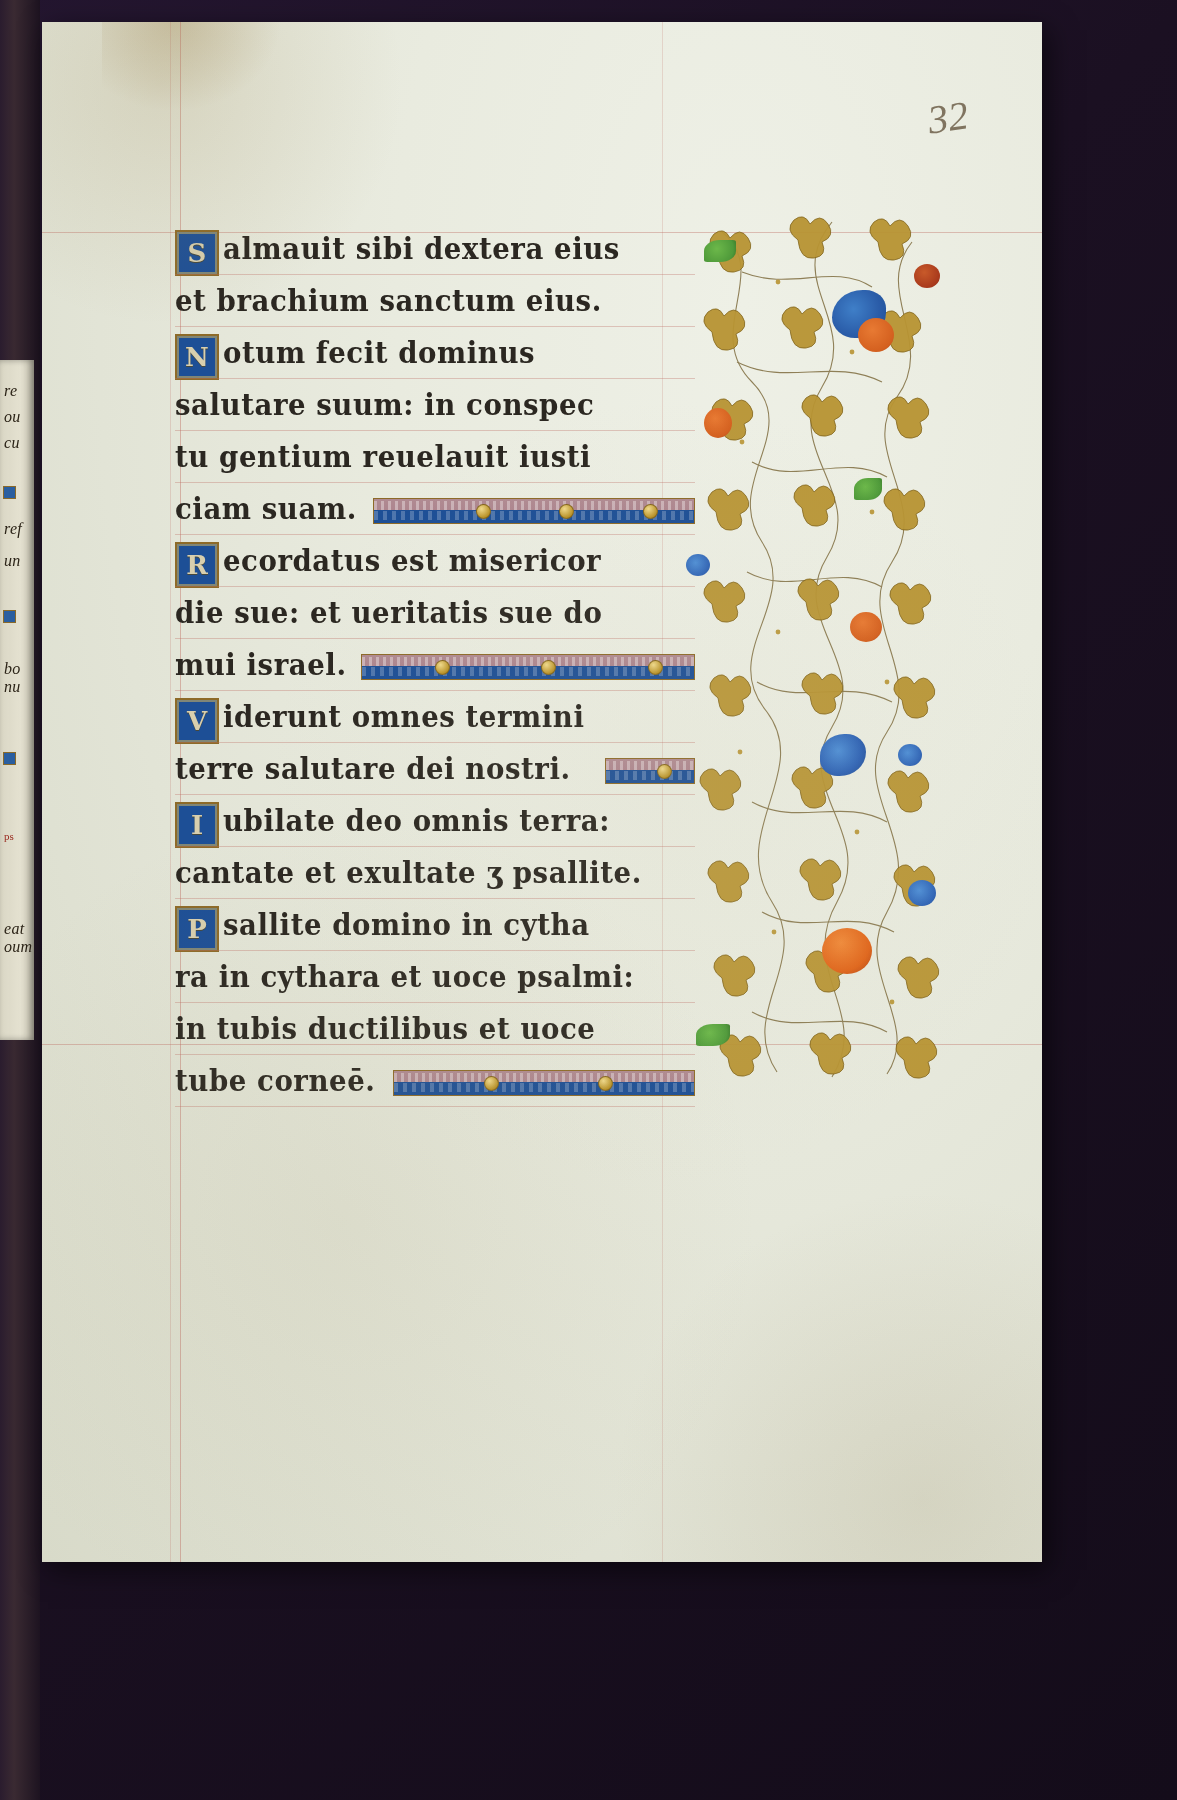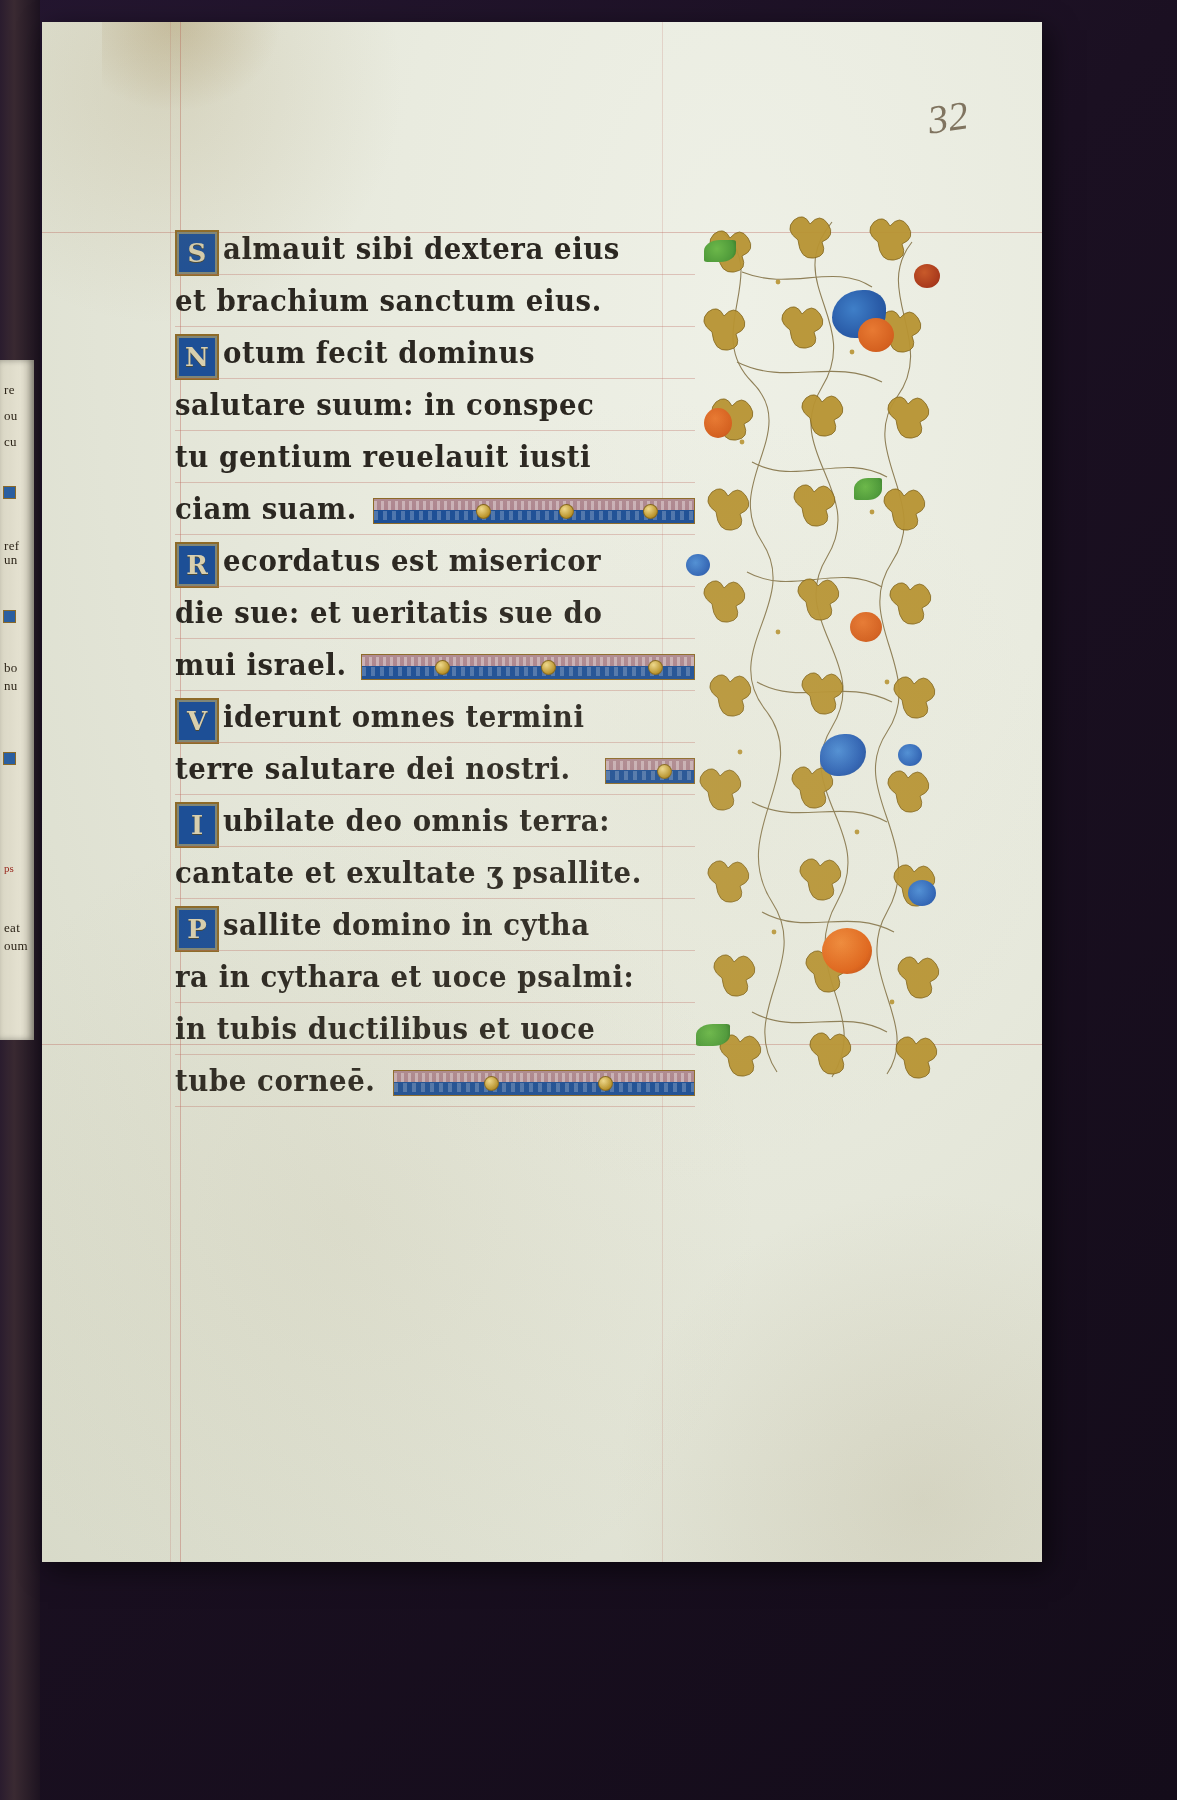--- a/index.html
+++ b/index.html
@@ -33,38 +33,38 @@
     position: absolute;
     left: 0; top: 360px;
     width: 34px; height: 680px;
     background: linear-gradient(90deg, #d9d6c4 0%, #e6e3d2 60%, #cfcbb8 100%);
     overflow: hidden;
     box-shadow: inset -3px 0 6px rgba(0,0,0,0.35);
   }
   .facing-line {
     position: absolute;
     left: 4px;
-    font-size: 13px;
+    font-size: 16px;
     color: #2c2418;
     font-family: "Liberation Serif", serif;
     letter-spacing: 0.3px;
+    font-style: italic;
   }
   .facing-init {
     position: absolute;
     left: 3px;
     width: 11px; height: 11px;
     background: #2b5fa0;
     border: 1px solid #8a6a2a;
   }
   .facing-red {
     position: absolute;
     left: 4px;
     font-size: 11px;
     color: #9a2b20;
-    margin-top: 32px;
   }
 
   
   #leaf {
     position: absolute;
     left: 42px; top: 22px;
     width: 1000px; height: 1540px;
     background:
       radial-gradient(ellipse at 70% 18%, #eef0e6 0%, #e9ebdf 35%, #e2e4d6 65%, #d8dac9 100%);
     box-shadow: 6px 8px 26px rgba(0,0,0,0.55);
@@ -225,21 +225,21 @@
 
 <div id="surround"></div>
 
 <div id="gutter"></div>
 
 <div id="facing-page">
   <div class="facing-line" style="top:22px">re</div>
   <div class="facing-line" style="top:48px">ou</div>
   <div class="facing-line" style="top:74px">cu</div>
   <div class="facing-init" style="top:126px"></div>
-  <div class="facing-line" style="top:178px">ref</div>
+  <div class="facing-line" style="top:160px">ref</div>
   <div class="facing-line" style="top:192px">un</div>
   <div class="facing-init" style="top:250px"></div>
   <div class="facing-line" style="top:300px">bo</div>
   <div class="facing-line" style="top:318px">nu</div>
   <div class="facing-init" style="top:392px"></div>
   <div class="facing-red" style="top:470px">ps</div>
   <div class="facing-line" style="top:560px">eat</div>
   <div class="facing-line" style="top:578px">oum</div>
 </div>
 

